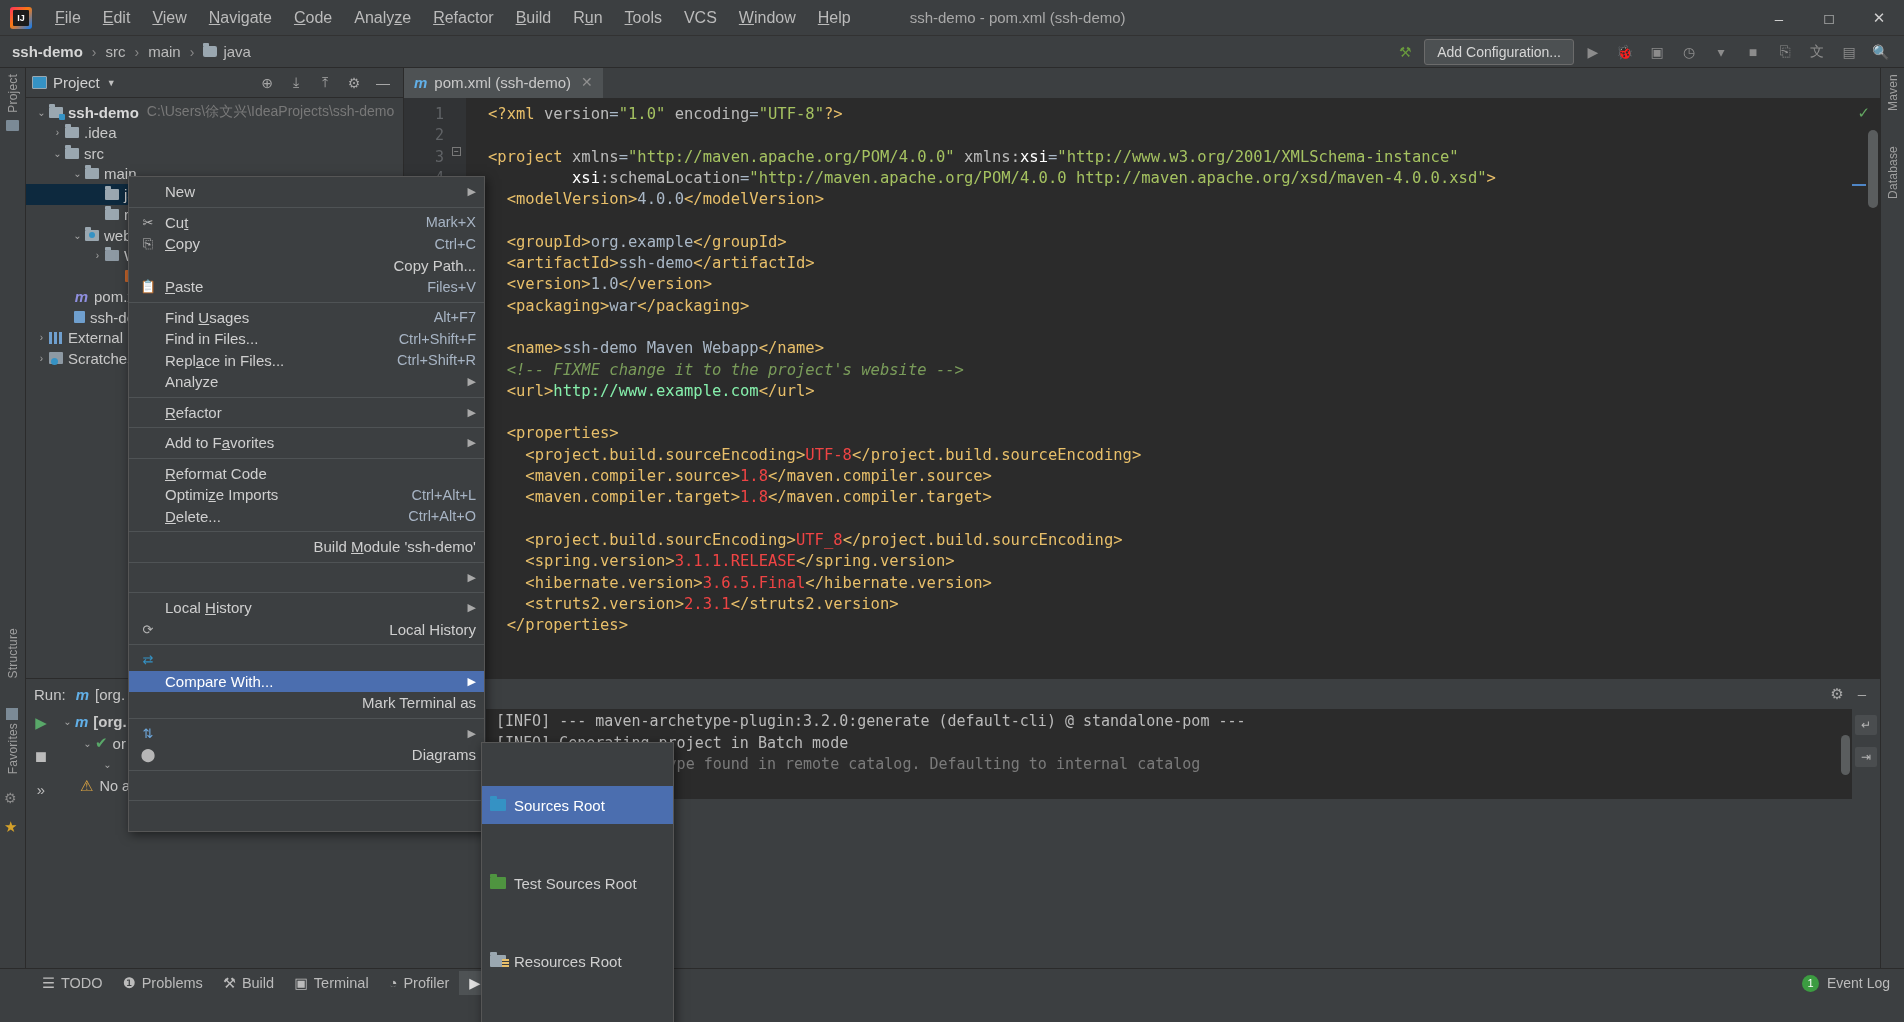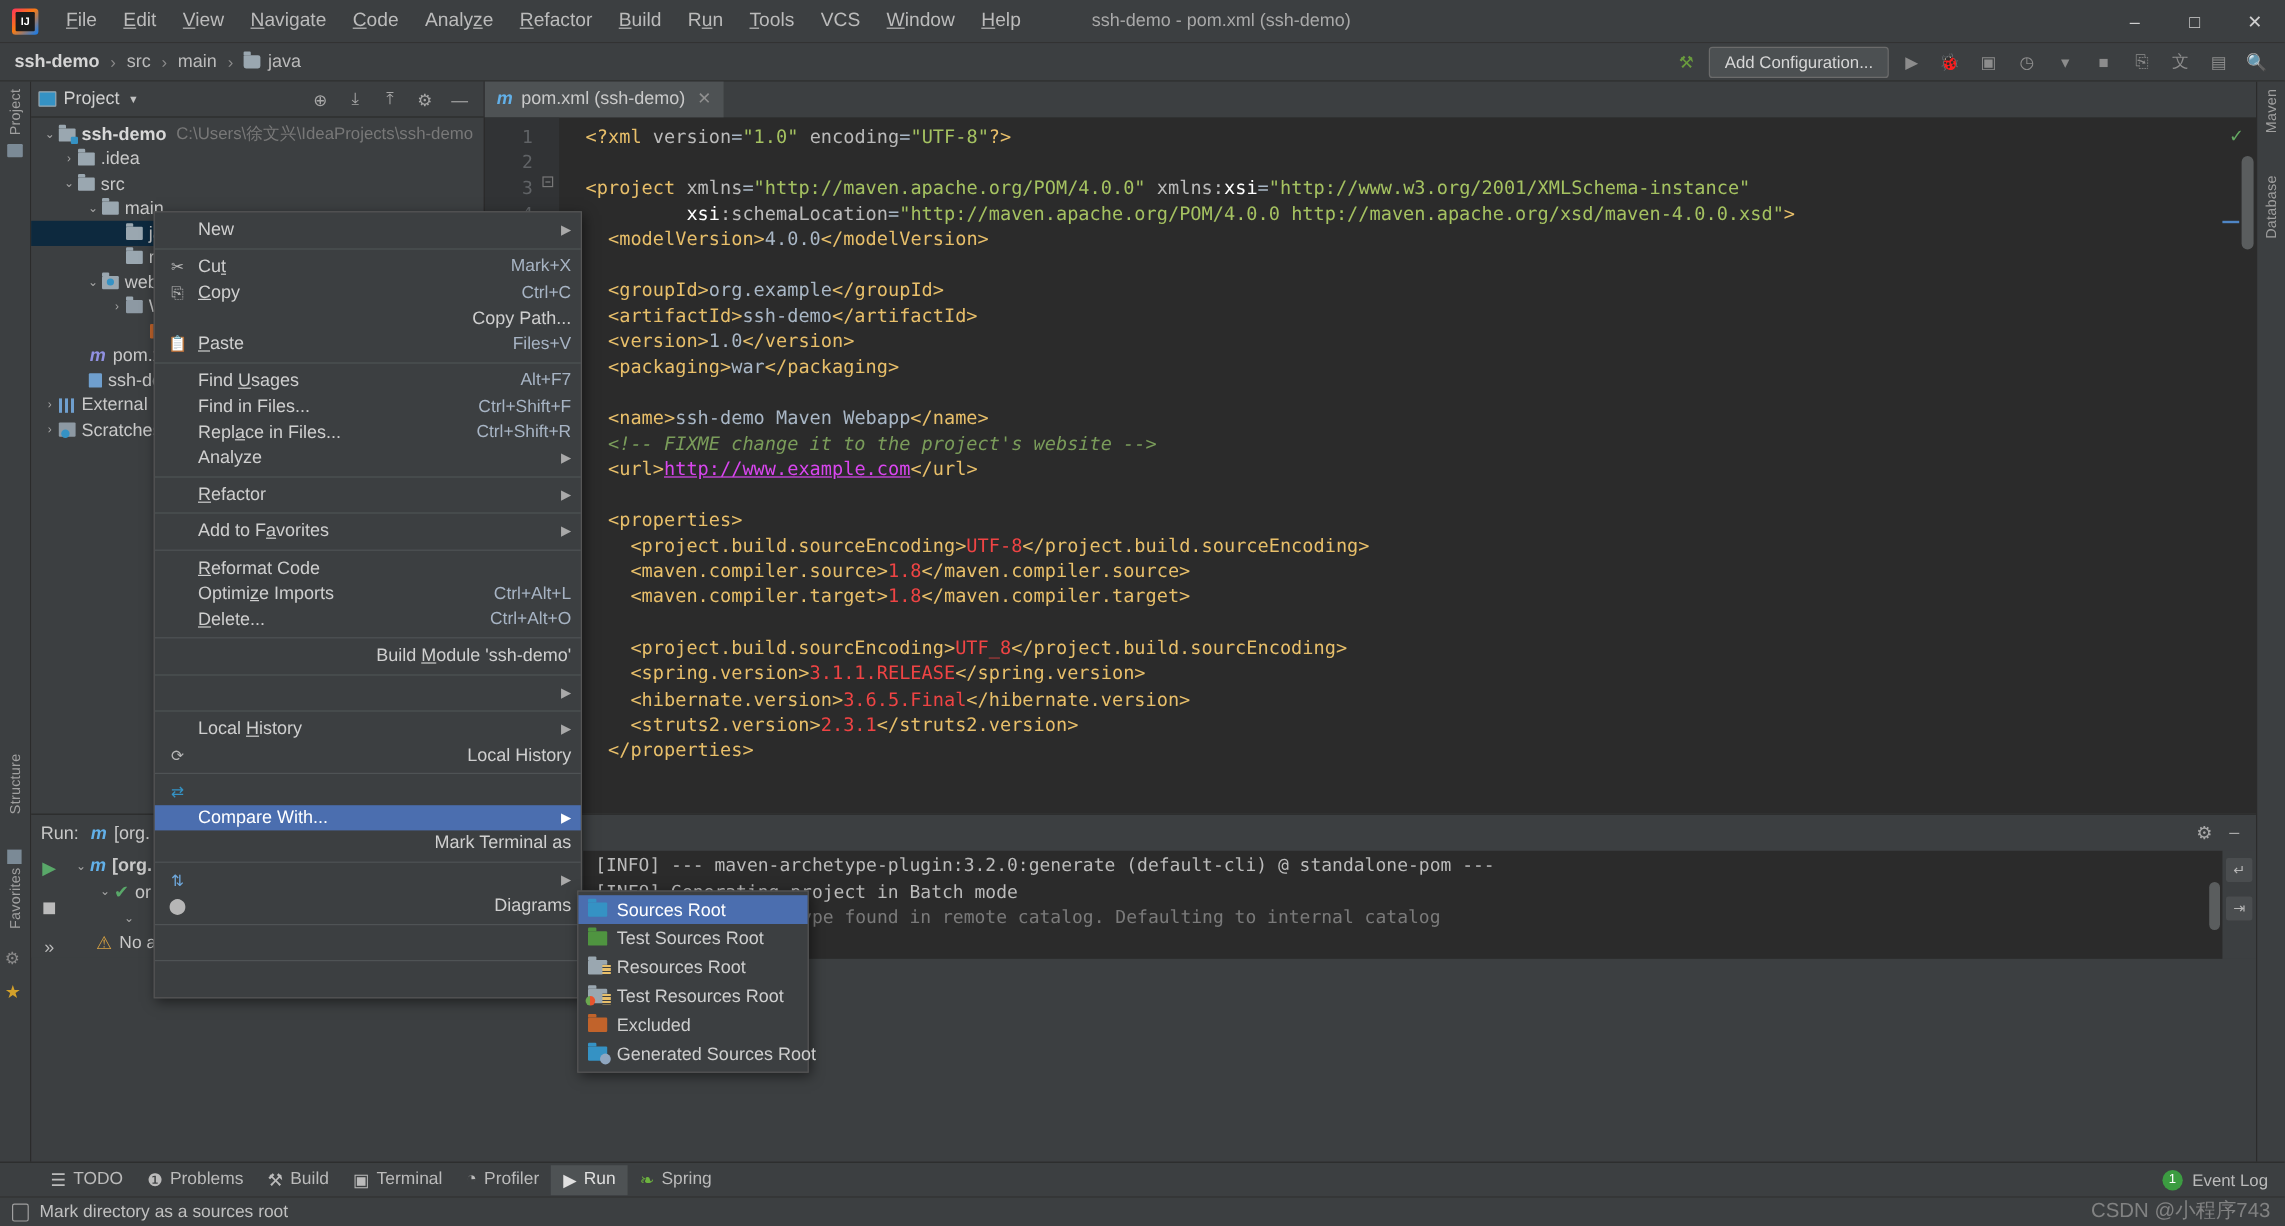--- a/index.html
+++ b/index.html
@@ -167,21 +167,21 @@
     flex: 1; padding: 6px 0 0 22px; font-family: "DejaVu Sans Mono", monospace;
     font-size: 15.5px; line-height: 21.3px; white-space: pre; color: #a9b7c6;
     overflow: hidden;
   }
   .t-tag   { color: #e8bf6a; }
   .t-attr  { color: #bababa; }
   .t-str   { color: #a5c261; }
   .t-ns    { color: #ffffff; }
   .t-cmt   { color: #7a9c5a; font-style: italic; }
   .t-num   { color: #ef4444; }
-  .t-link  { color: #d946ef; text-decoration: underline; }
+  .t-link  { color: #86efac; }
   .editor-scroll {
     position:absolute; right: 2px; top: 32px; width: 10px; height: 78px;
     background:#5a5d5e; border-radius: 5px;
   }
   .check-mark { position:absolute; right: 10px; top: 6px; color:#64a862; font-size: 15px; }
   .mark-strip { position:absolute; right: 14px; top: 86px; width: 14px; height: 2px; background:#4f86c6; }
 
   
   .run-panel {
     position: absolute; top: 678px; left: 26px; right: 24px; height: 120px;
@@ -255,22 +255,22 @@
   .ctx-arrow { margin-left: auto; color: #a9a9a9; font-size: 11px; padding-left: 18px; }
   .ctx-item.hl .ctx-arrow { color: #ffffff; }
   .ctx-sep { height: 1px; background: #4f5355; margin: 4px 0; }
 
   .submenu {
     position: absolute; left: 481px; top: 742px; width: 193px;
     background: #3c3f41; border: 1px solid #565656;
     box-shadow: 2px 3px 10px rgba(0,0,0,.5); z-index: 60; padding: 3px 0;
   }
   .sub-item {
-    display: flex; align-items: center; height: 24px; font-size: 15px; color:#cfcfcf;
-    padding: 0 8px 0 8px; white-space: nowrap;
+    display: flex; align-items: center; height: 38px; font-size: 15px; color:#cfcfcf;
+    padding: 0 8px 0 8px; white-space: nowrap; margin-top: 40px;
   }
   .sub-item.hl { background: #4b6eaf; color: #fff; }
   .sub-ico { width: 16px; height: 12px; margin-right: 8px; flex:none; position: relative;
              border-radius: 1px; }
   .sub-ico::before { content:""; position:absolute; top:-3px; left:0; width:7px; height:3px;
                      border-radius: 1px 1px 0 0; background: inherit; }
   .sub-ico.blue { background:#3592c4; }
   .sub-ico.green { background:#4f9440; }
   .sub-ico.grey { background:#9aa7b0; }
   .sub-ico.orange { background:#c1632b; }
@@ -752,19 +752,14 @@
     <div class="btab">
       <span style="color:#6db33f;">❧</span>
       <span>Spring</span>
     </div>
     <div class="bottom-right">
       <span class="evt-badge">1</span>
       <span>Event Log</span>
     </div>
   </div>
 
-  <div class="statusbar">
-    <span class="status-ico"></span>
-    <span>Mark directory as a sources root</span>
-    <span class="watermark">CSDN @小程序743</span>
-  </div>
 
 </div>
 
 </body></html>

